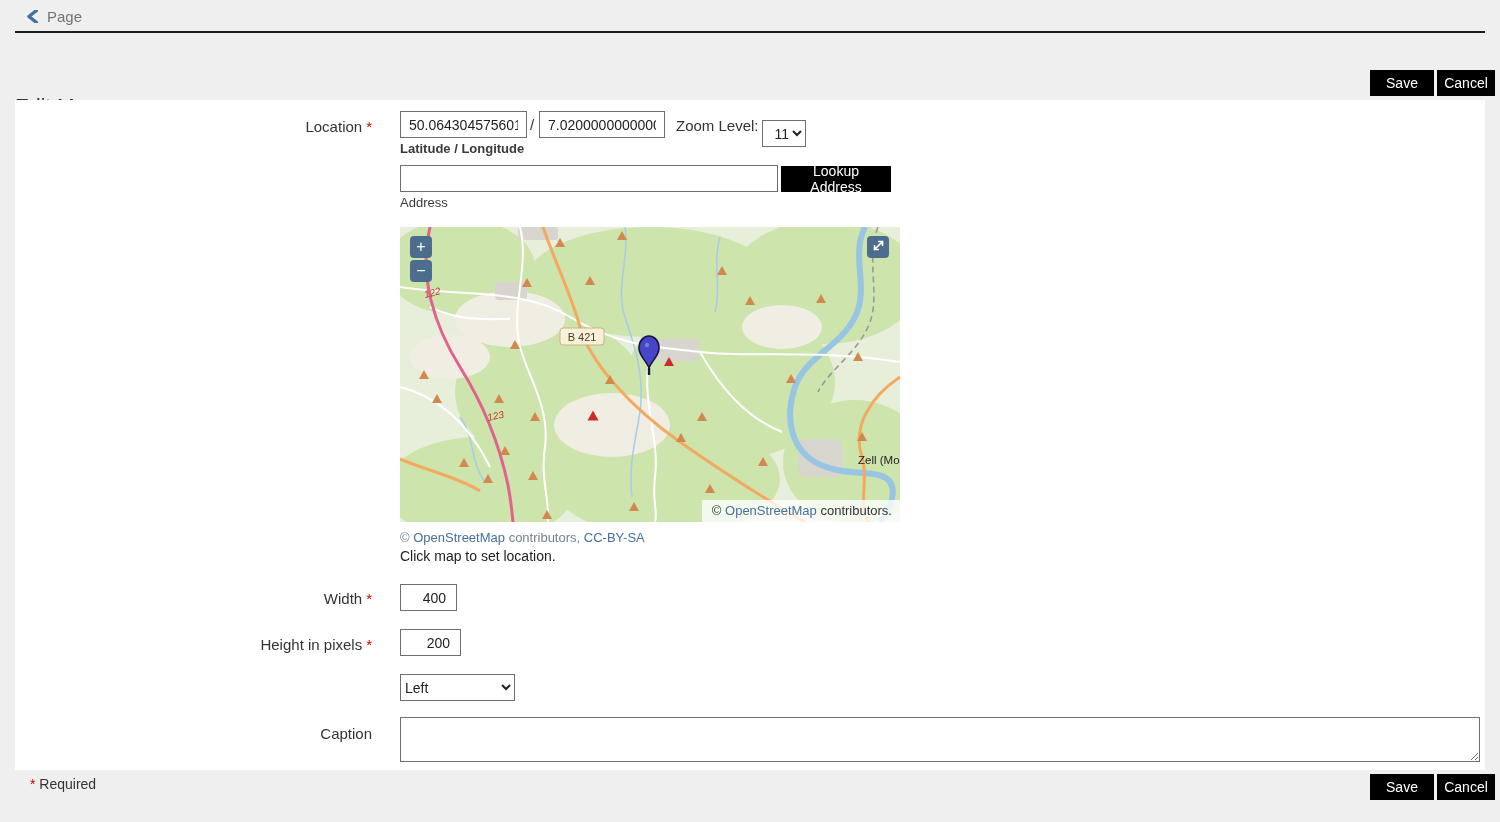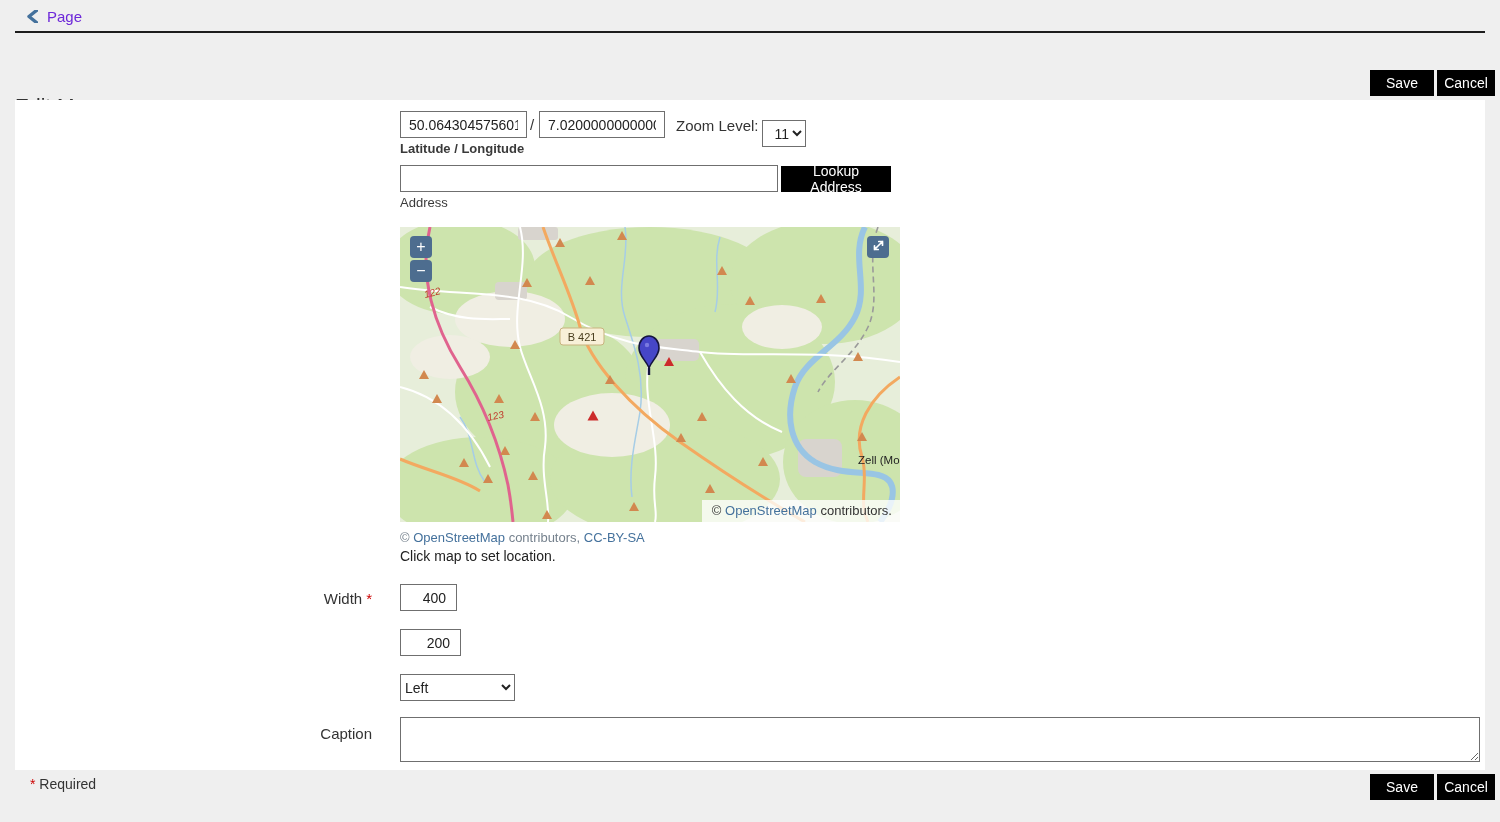--- a/index.html
+++ b/index.html
@@ -10,21 +10,21 @@
   }
   .screen {
     position:relative; width:1500px; height:822px;
     background:#efefef; overflow:hidden;
   }
 
   
   .back-link {
     position:absolute; left:27px; top:8px;
     display:flex; align-items:center; gap:9px;
-    color:#6d28d9; font-size:15px; cursor:pointer;
+    color:#737373; font-size:15px; cursor:pointer;
   }
   .back-chevron svg { display:block; }
   .top-rule {
     position:absolute; left:15px; top:31px; width:1470px; height:2px;
     background:#1c1c1c;
   }
 
   
   .page-title {
     position:absolute; left:15px; top:66px;
@@ -123,20 +123,23 @@
     <span>Page</span>
   </div>
   <div class="top-rule"></div>
 
   <div class="page-title">Edit Map</div>
   <button class="btn btn-save-top">Save</button>
   <button class="btn btn-cancel-top">Cancel</button>
 
   <div class="panel"></div>
 
+  <div class="flabel" style="top:118px;">
+    <span>Location</span><span class="req">*</span>
+  </div>
   <input class="tinput" style="left: 400px; top: 111px; width: 127px;" value="50.0643045756019">
   <span class="slash">/</span>
   <input class="tinput" style="left: 539px; top: 111px; width: 126px;" value="7.0200000000000">
   <span class="inline-label" style="left:676px; top:117px;">Zoom Level:</span>
   <select style="left:762px; top:120px; width:44px;text-align:right;">
     <option>11</option>
   </select>
   <div class="hint" style="top:141px;font-weight:bold;">Latitude / Longitude</div>
 
   <input class="tinput" style="left: 400px; top: 165px; width: 378px;" value="">
@@ -273,20 +276,23 @@
     <span>contributors,</span>
     <a class="osm-link">CC-BY-SA</a>
   </div>
   <div class="click-hint">Click map to set location.</div>
 
   <div class="flabel" style="top:590px;">
     <span>Width</span><span class="req">*</span>
   </div>
   <input class="tinput num" style="left: 400px; top: 584px; width: 57px;" value="400">
 
+  <div class="flabel" style="top:636px;">
+    <span>Height in pixels</span><span class="req">*</span>
+  </div>
   <input class="tinput num" style="left: 400px; top: 629px; width: 61px;" value="200">
 
   <select style="left:400px; top:674px; width:115px;">
     <option>Left</option>
   </select>
 
   <div class="flabel" style="top:725px;">
     <span>Caption</span>
   </div>
   <textarea class="caption" style=""></textarea>

